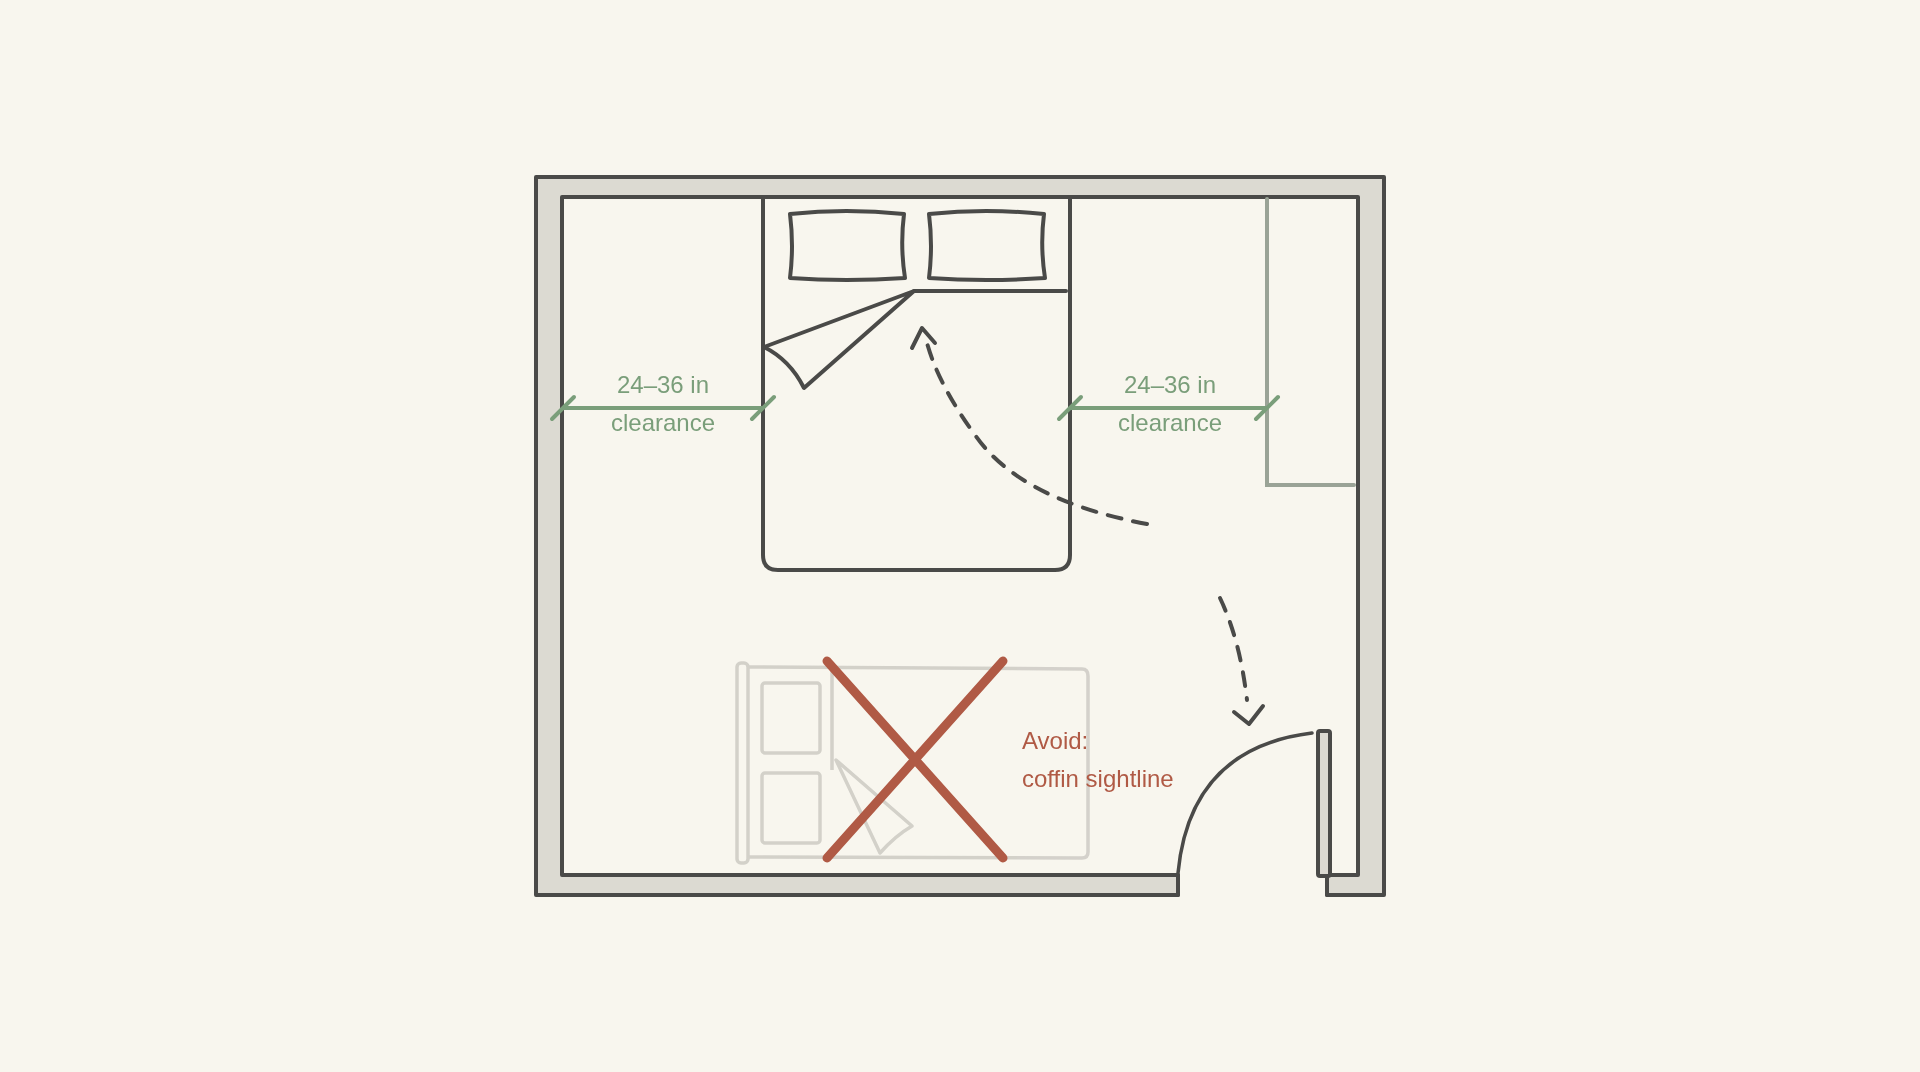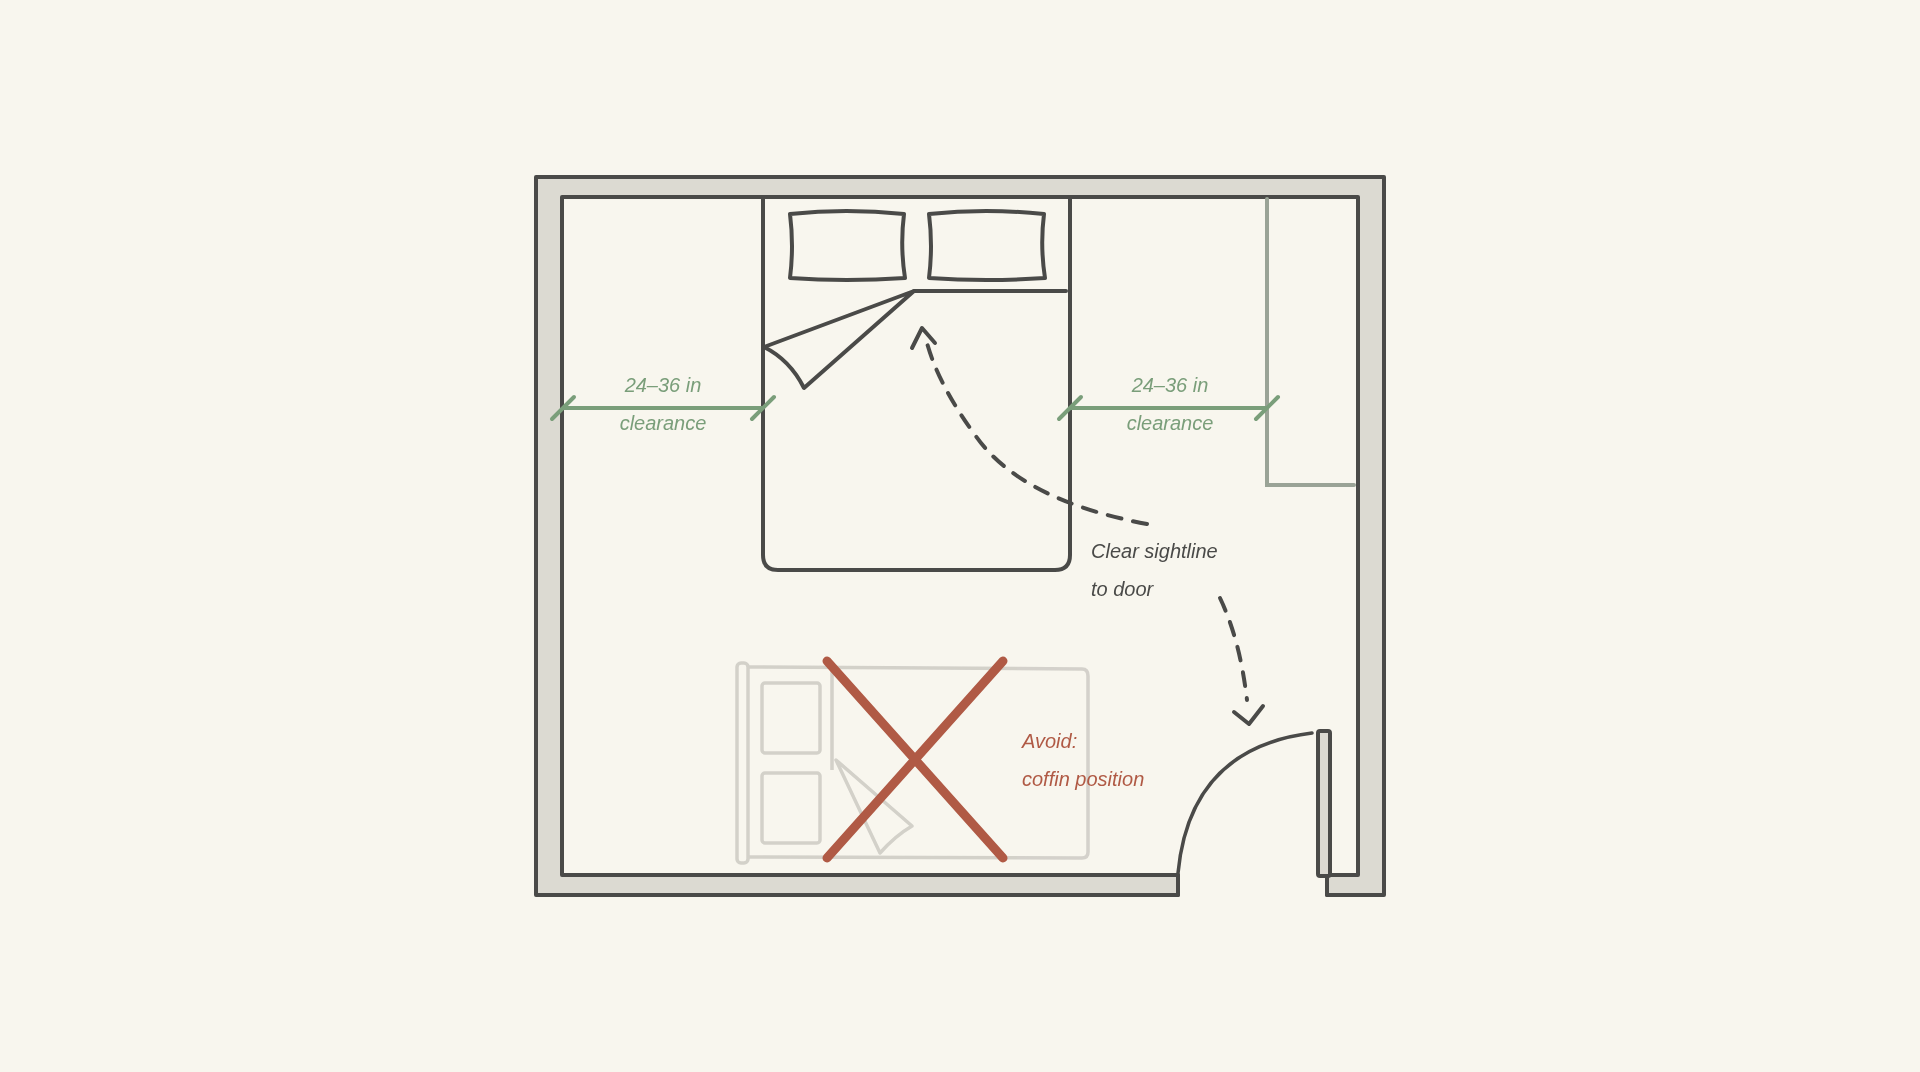--- a/index.html
+++ b/index.html
@@ -15,24 +15,23 @@
       overflow: hidden;
     }
     svg.plan {
       position: absolute;
       left: 0;
       top: 0;
     }
     .label {
       position: absolute;
       font-family: "Liberation Sans", "DejaVu Sans", sans-serif;
-      font-size: 20px;
+      font-size: 24px;
       line-height: 38px;
       white-space: nowrap;
-      font-style: italic;
     }
     .label span { display: block; }
     .label.green { color: #7a9e7a; text-align: center; }
     .label.dark { color: #4a4a48; }
     .label.red { color: #b05a45; }
   </style>
 </head>
 <body>
 
 <div class="canvas">
@@ -105,23 +104,19 @@
   <div class="label green" style="left:583px; top:366px; width:160px;">
     <span>24–36 in</span>
     <span>clearance</span>
   </div>
 
   <div class="label green" style="left:1090px; top:366px; width:160px;">
     <span>24–36 in</span>
     <span>clearance</span>
   </div>
 
-  <div class="label dark" style="left:1091px; top:532px;">
-    <span>Clear sightline</span>
-    <span>to door</span>
-  </div>
 
   <div class="label red" style="left:974px; top:722px;margin-left:48px;">
     <span>Avoid:</span>
-    <span>coffin position</span>
+    <span>coffin sightline</span>
   </div>
 
 </div>
 
 </body></html>

